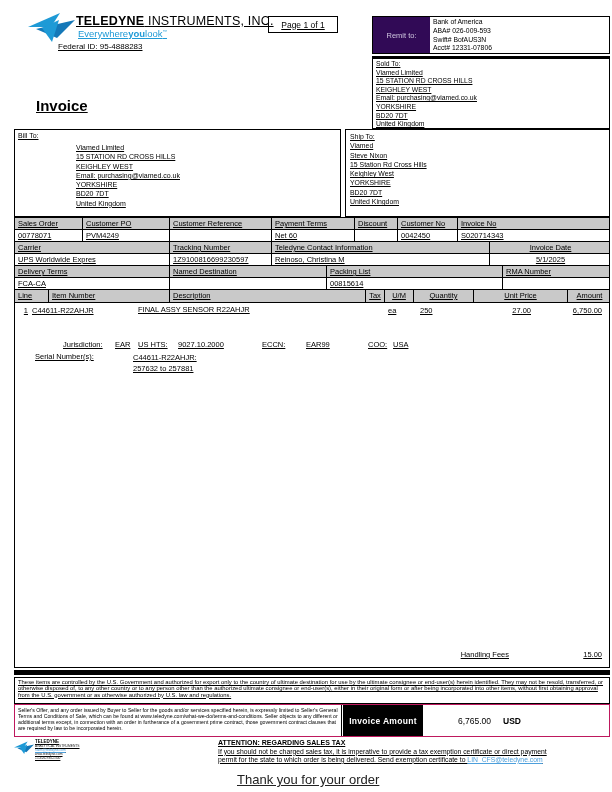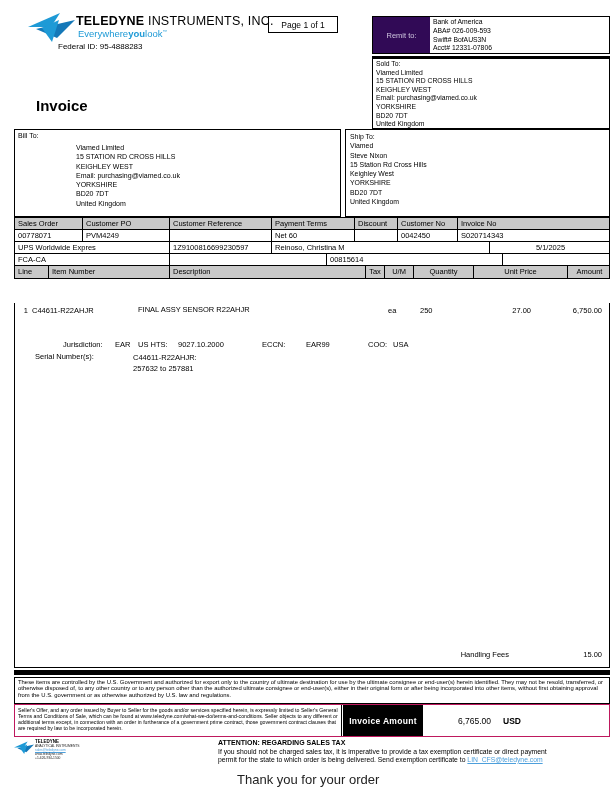--- a/index.html
+++ b/index.html
@@ -2,21 +2,21 @@
 <html><head>
 <meta charset="utf-8">
 <style>
   * { margin:0; padding:0; box-sizing:border-box; }
   html,body { background:#fff; }
   body {
     width:612px; height:792px; position:relative;
     font-family:"Liberation Sans", sans-serif; color:#000;
     overflow:hidden;
   }
-  .abs { position:absolute; }
+  .abs { position:absolute;text-decoration:underline; }
 
   
   .company { font-size:12.5px; letter-spacing:.2px; }
   .company b { font-weight:800; }
   .tagline { font-size:9.5px; color:#1e9ad6; }
   .tagline b { font-weight:700; }
   .tm { font-size:4.5px; vertical-align:super; }
   .fedid { font-size:8px; }
   .pagebox { border:1px solid #000; width:70px; height:17px; font-size:8.5px;
              display:flex; align-items:center; justify-content:center; }
@@ -151,25 +151,37 @@
   </div>
   <div class="trow">
     <div class="cell" style="width:68px">00778071</div>
     <div class="cell" style="width:87px">PVM4249</div>
     <div class="cell" style="width:102px"></div>
     <div class="cell" style="width:83px">Net 60</div>
     <div class="cell" style="width:43px"></div>
     <div class="cell" style="width:60px">0042450</div>
     <div class="cell last" style="width:153px">S020714343</div>
   </div>
+  <div class="trow hdr">
+    <div class="cell" style="width:155px">Carrier</div>
+    <div class="cell" style="width:102px">Tracking Number</div>
+    <div class="cell" style="width:218px">Teledyne Contact Information</div>
+    <div class="cell last ctr" style="width:121px">Invoice Date</div>
+  </div>
   <div class="trow">
     <div class="cell" style="width:155px">UPS Worldwide Expres</div>
     <div class="cell" style="width:102px">1Z9100816699230597</div>
     <div class="cell" style="width:218px">Reinoso, Christina M</div>
     <div class="cell last ctr" style="width:121px">5/1/2025</div>
+  </div>
+  <div class="trow hdr">
+    <div class="cell" style="width:155px">Delivery Terms</div>
+    <div class="cell" style="width:157px">Named Destination</div>
+    <div class="cell" style="width:176px">Packing List</div>
+    <div class="cell last" style="width:108px">RMA Number</div>
   </div>
   <div class="trow">
     <div class="cell" style="width:155px">FCA-CA</div>
     <div class="cell" style="width:157px"></div>
     <div class="cell" style="width:176px">00815614</div>
     <div class="cell last" style="width:108px"></div>
   </div>
   <div class="trow items-hdr">
     <div class="cell" style="width:34px">Line</div>
     <div class="cell" style="width:121px">Item Number</div>

